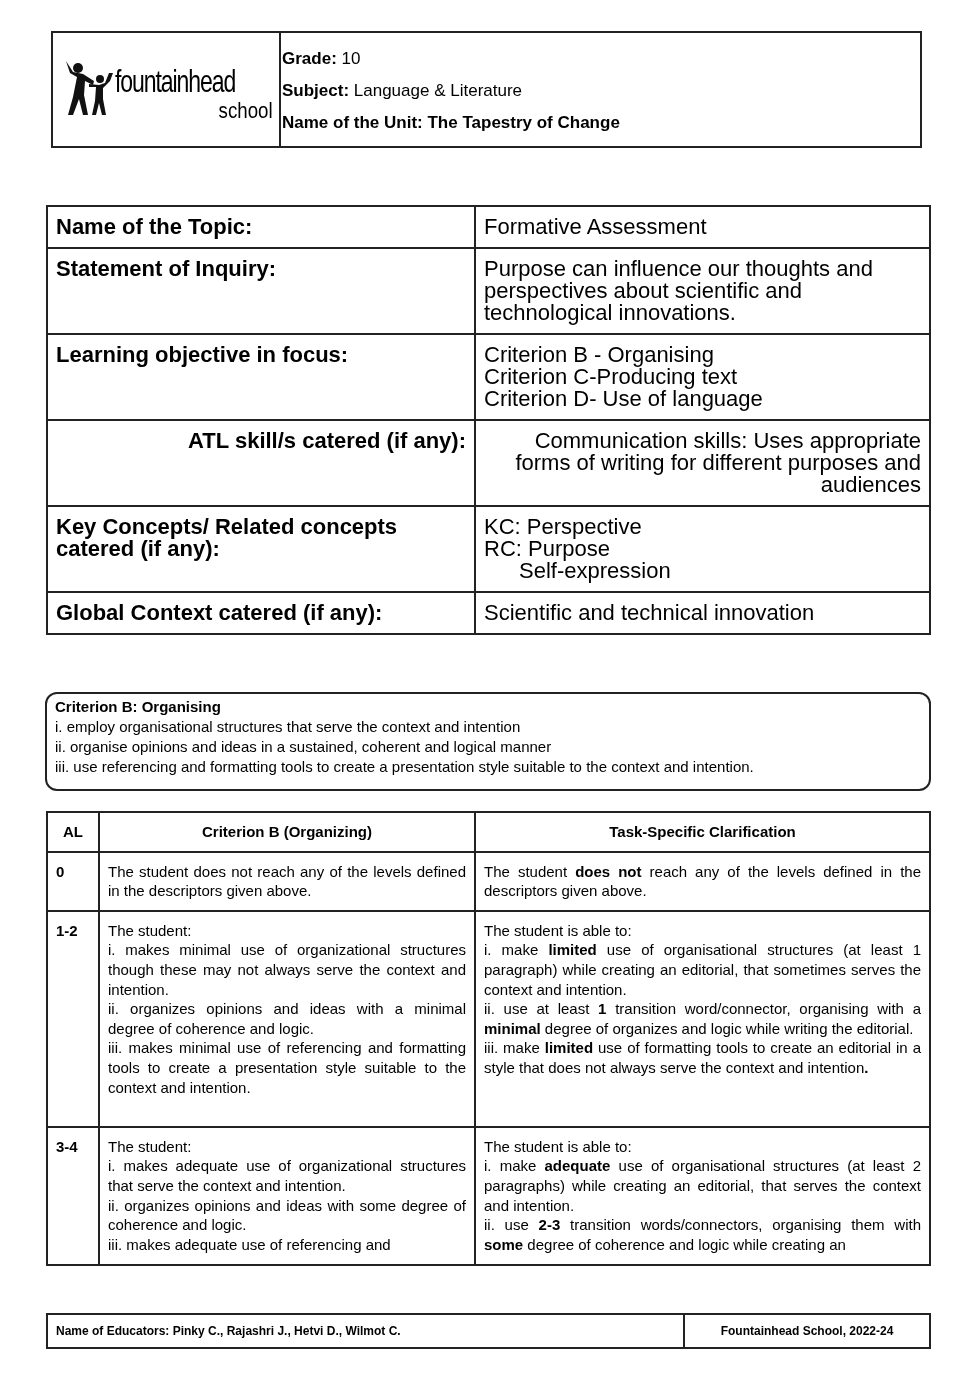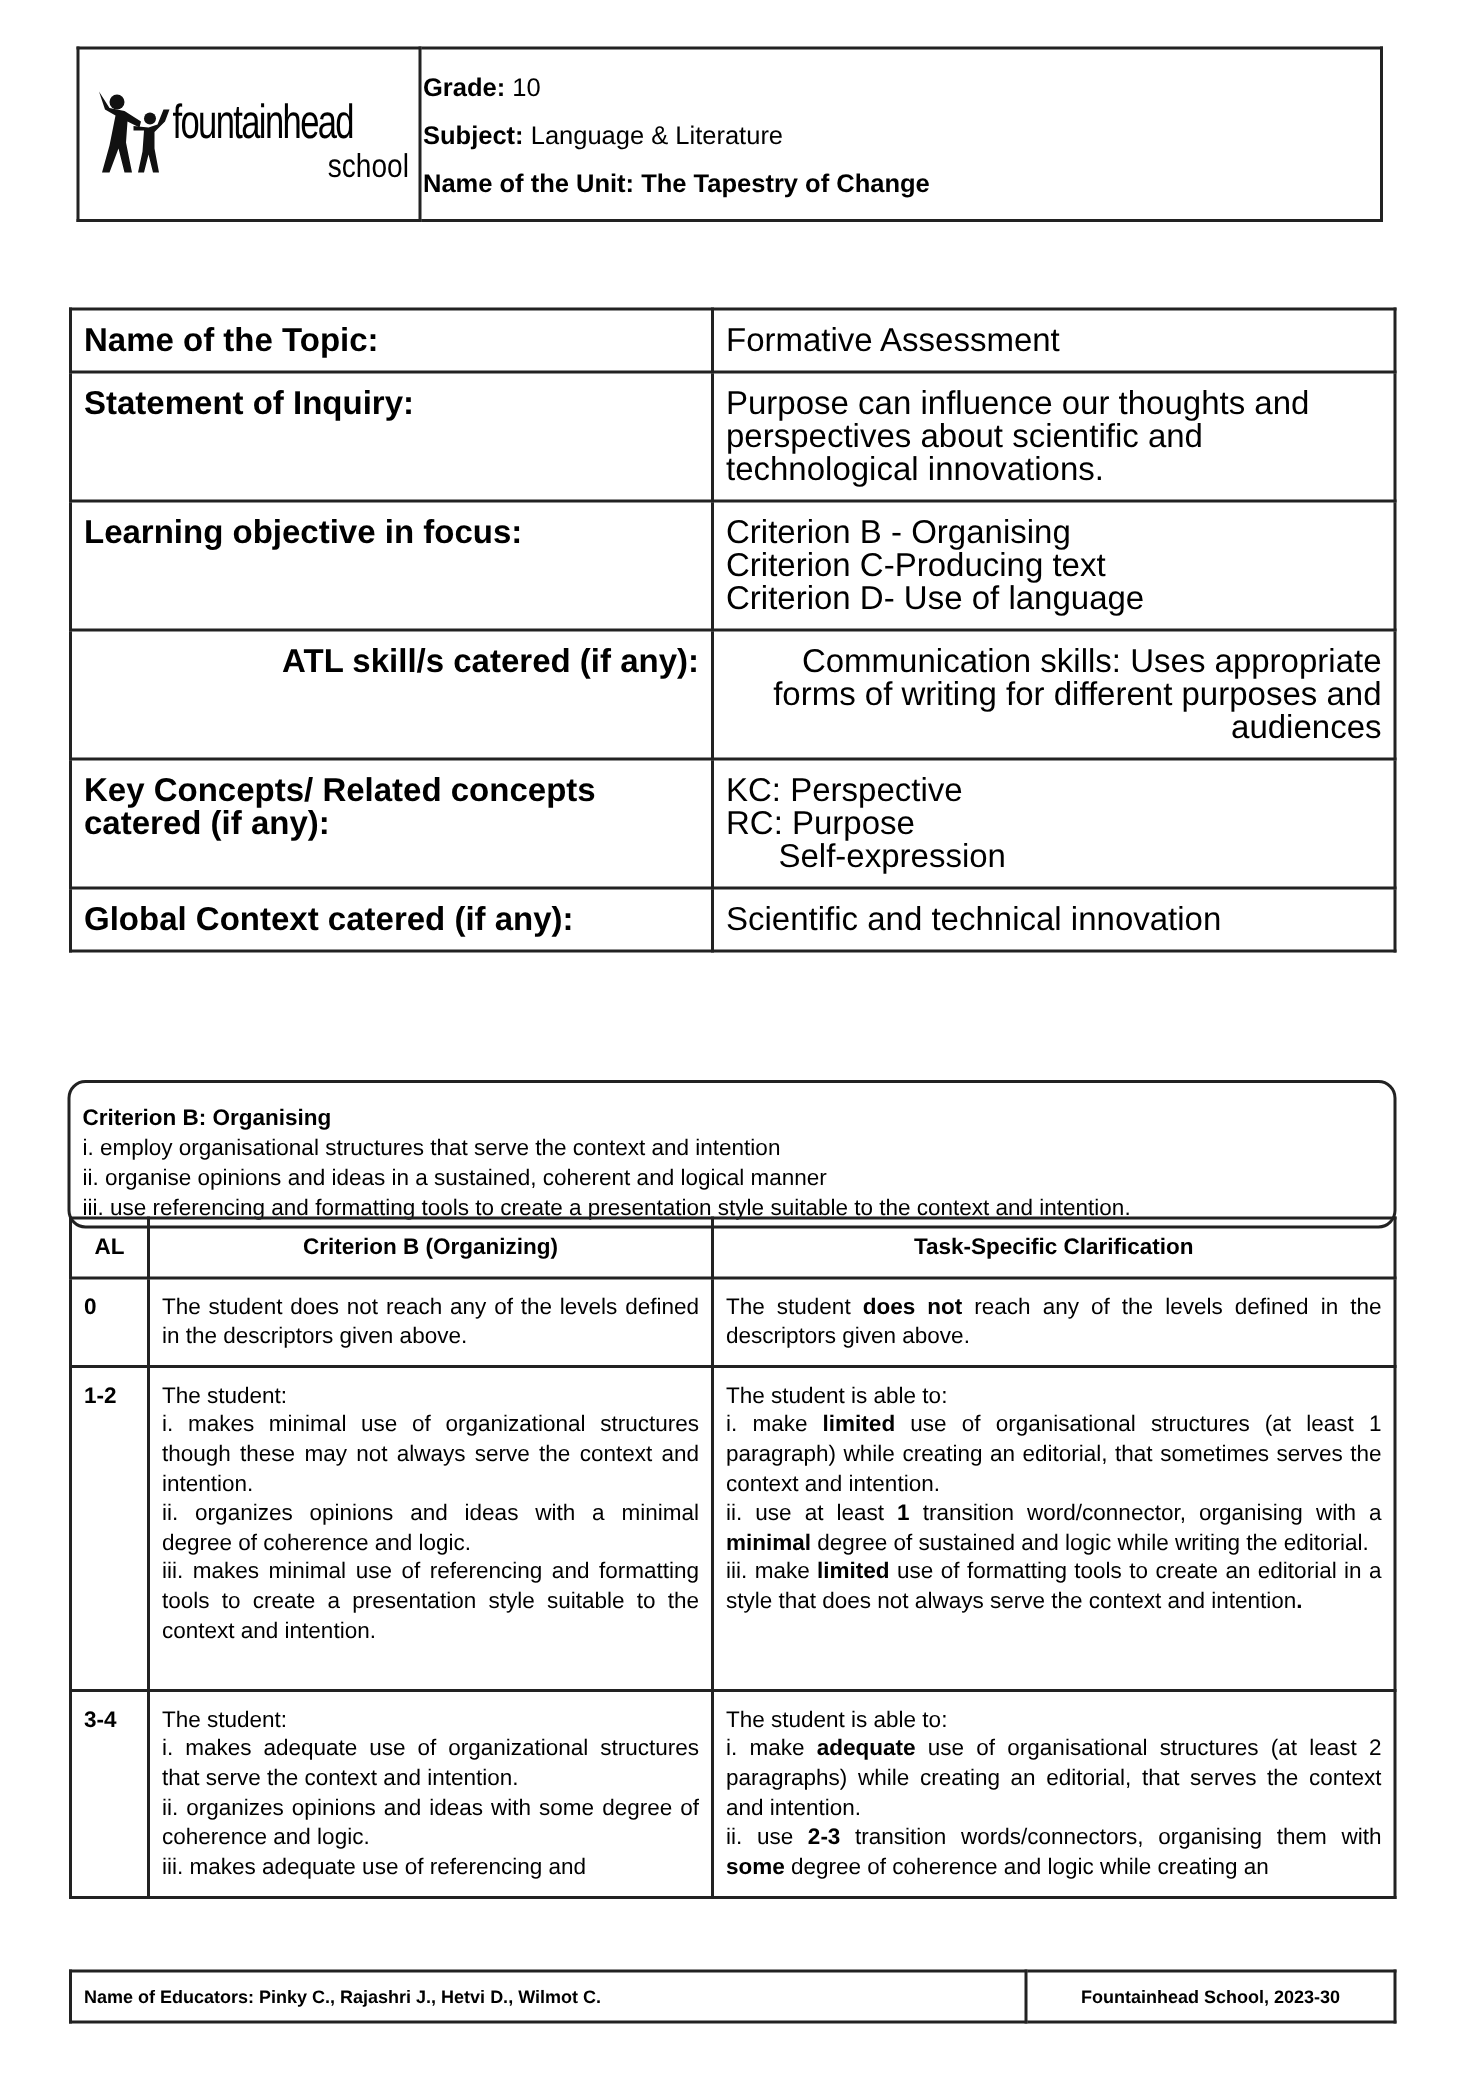--- a/index.html
+++ b/index.html
@@ -18,21 +18,21 @@
   .logo-word { position: absolute; left: 52px; top: 8px; font-family: "Liberation Sans", sans-serif; font-size: 32px; letter-spacing: -1.5px; transform: scaleX(0.72); transform-origin: left top; font-weight: 400; }
   .logo-school { position: absolute; right: 2px; top: 43px; font-size: 22px; transform: scaleX(0.85); transform-origin: right top; }
 
   
   #info { left: 46px; top: 205px; width: 885px; font-size: 22px; line-height: 22px; }
   #info td { padding: 9px 8px 9px 8px; }
   #info td.k { width: 428px; font-weight: bold; }
   .indent { padding-left: 35px; }
 
   
-  #crit { left: 45px; top: 720px; width: 886px; height: 99px; border: 2px solid #222; padding: 14px 8px; font-size: 15px; line-height: 20px; }
+  #crit { left: 45px; top: 692px; width: 886px; height: 99px; border: 2px solid #222; padding: 3px 8px; font-size: 15px; line-height: 20px; }
 
   
   #rubric { left: 46px; top: 811px; width: 885px; height: 450px; font-size: 15px; line-height: 19.6px; }
   #rubric th { font-weight: bold; text-align: center; padding: 9px 8px; height: 38px; vertical-align: middle; }
   #rubric td { padding: 9px 8px; text-align: justify; }
   #rubric td.al { font-weight: bold; width: 52px; text-align: left; }
   #rubric td.c2 { width: 376px; }
   .clip { overflow: hidden; }
 
   
@@ -148,21 +148,21 @@
             <div>The student:</div>
             <div>i. makes minimal use of organizational structures though these may not always serve the context and intention.</div>
             <div>ii. organizes opinions and ideas with a minimal degree of coherence and logic.</div>
             <div>iii. makes minimal use of referencing and formatting tools to create a presentation style suitable to the context and intention.</div>
           </div>
         </td>
         <td>
           <div>
             <div><span>The student is able to:</span></div>
             <div><span>i. make </span><b>limited</b><span> use of organisational structures (at least 1 paragraph) while creating an editorial, that sometimes serves the context and intention.</span></div>
-            <div><span>ii. use at least </span><b>1</b><span> transition word/connector, organising with a </span><b>minimal</b><span> degree of sustained and logic while writing the editorial.</span></div>
+            <div><span>ii. use at least </span><b>1</b><span> transition word/connector, organising with a </span><b>minimal</b><span> degree of organizes and logic while writing the editorial.</span></div>
             <div><span>iii. make </span><b>limited</b><span> use of formatting tools to create an editorial in a style that does not always serve the context and intention</span><b>.</b></div>
           </div>
         </td>
       </tr>
       <tr style="height: 138px;">
         <td class="al">3-4</td>
         <td class="c2">
           <div class="clip" style="height: 118px;">
             <div>The student:</div>
             <div>i. makes adequate use of organizational structures that serve the context and intention.</div>
@@ -178,16 +178,16 @@
           </div>
         </td>
       </tr>
     </tbody>
 </table>
 
 <table id="footer" class="abs">
   <tbody>
       <tr>
     <td>Name of Educators: Pinky C., Rajashri J., Hetvi D., Wilmot C.</td>
-    <td class="r">Fountainhead School, 2023-30</td>
+    <td class="r">Fountainhead School, 2022-24</td>
   </tr>
 </tbody>
   </table>
 
 </body></html>

